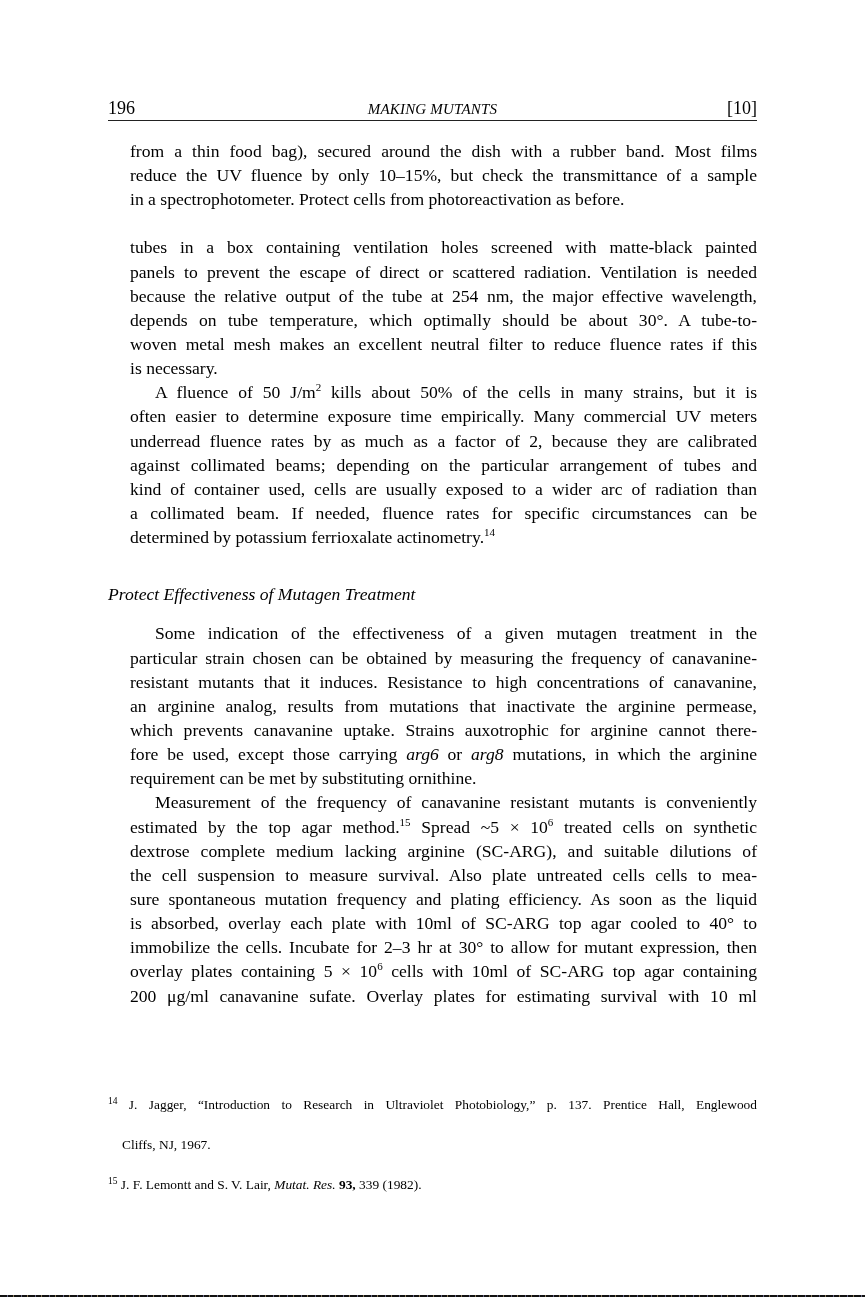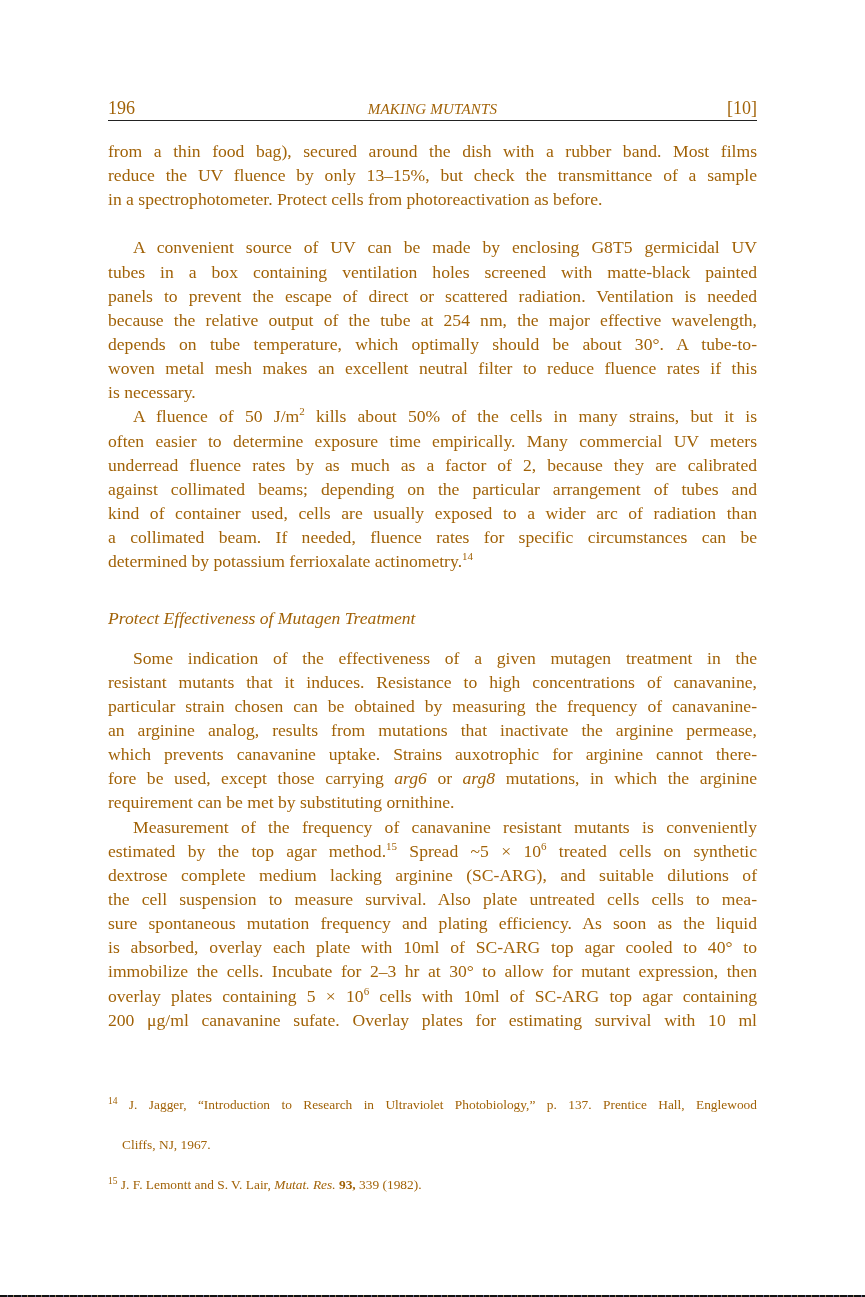--- a/index.html
+++ b/index.html
@@ -1,30 +1,30 @@
 <!DOCTYPE html>
 <html><head>
 <meta charset="utf-8">
 <style>
   html, body { margin: 0; padding: 0; background: #ffffff; }
   body { width: 865px; height: 1297px; position: relative; overflow: hidden; }
   .page {
     position: absolute; left: 0; top: 0; width: 746px; height: 1297px;
-    font-family: "Liberation Serif", "DejaVu Serif", serif; color: #a16207;
+    font-family: "Liberation Serif", "DejaVu Serif", serif; color: #000000;
   }
   .running-head {
     position: absolute; left: 108px; top: 97px; width: 649px; height: 22px;
     font-size: 18px; line-height: 22px;
   }
   .running-head .folio { position: absolute; left: 0; top: 0; }
   .running-head .title { position: absolute; left: 0; width: 100%; text-align: center; top: 1px; font-size: 15px; letter-spacing: 0.2px; font-style: italic; }
   .running-head .chapter { position: absolute; right: 0; top: 0; }
   .head-rule { position: absolute; left: 108px; top: 120px; width: 649px; height: 0; border-top: 1.4px solid #222; }
   .body { position: absolute; left: 108px; top: 139px; width: 649px; font-size: 17.6px; }
-  .line { height: 24.15px; line-height: 24.15px; white-space: nowrap; text-align: justify; text-align-last: justify; }
+  .line { height: 24.15px; line-height: 24.15px; white-space: nowrap; text-align: justify; text-align-last: justify; margin-left: 22px; }
   .line.last { text-align-last: left; }
   .line.indent { padding-left: 25px; }
   .gap { height: 24px; }
   .gap-sm { height: 9px; }
   .heading { font-style: italic; height: 24.15px; line-height: 24.15px; white-space: nowrap; }
   sup { font-size: 11px; line-height: 0; vertical-align: 7px; }
   i { font-style: italic; }
   .footnotes { position: absolute; left: 108px; top: 1074px; width: 649px; font-size: 13.4px; }
   .fn-line { height: 19px; line-height: 19px; white-space: nowrap; text-align: justify; text-align-last: justify; margin-top: 21px; }
   .fn-line.last { text-align-last: left; }
@@ -44,28 +44,27 @@
     <span class="folio">196</span>
     <span class="title">MAKING MUTANTS</span>
     <span class="chapter">[10]</span>
   </div>
   <div class="head-rule"></div>
 
   <div class="body">
 
     <div>
       <div class="line">from a thin food bag), secured around the dish with a rubber band. Most films</div>
-      <div class="line">reduce the UV fluence by only 13–15%, but check the transmittance of a sample</div>
+      <div class="line">reduce the UV fluence by only 10–15%, but check the transmittance of a sample</div>
       <div class="line last">in a spectrophotometer. Protect cells from photoreactivation as before.</div>
     </div>
 
     <div class="gap"></div>
 
     <div>
-      <div class="line indent">A convenient source of UV can be made by enclosing G8T5 germicidal UV</div>
       <div class="line">tubes in a box containing ventilation holes screened with matte-black painted</div>
       <div class="line">panels to prevent the escape of direct or scattered radiation. Ventilation is needed</div>
       <div class="line">because the relative output of the tube at 254 nm, the major effective wavelength,</div>
       <div class="line">depends on tube temperature, which optimally should be about 30°. A tube-to-</div>
       <div class="line">woven metal mesh makes an excellent neutral filter to reduce fluence rates if this</div>
       <div class="line last">is necessary.</div>
     </div>
 
     <div>
       <div class="line indent"><span>A fluence of 50 J/m</span><sup>2</sup><span> kills about 50% of the cells in many strains, but it is</span></div>
@@ -80,22 +79,22 @@
     <div class="gap"></div>
     <div class="gap-sm"></div>
 
     <div class="heading">Protect Effectiveness of Mutagen Treatment</div>
 
     <div class="gap-sm"></div>
     <div style="height:6px"></div>
 
     <div>
       <div class="line indent">Some indication of the effectiveness of a given mutagen treatment in the</div>
+      <div class="line">particular strain chosen can be obtained by measuring the frequency of canavanine-</div>
       <div class="line">resistant mutants that it induces. Resistance to high concentrations of canavanine,</div>
-      <div class="line">particular strain chosen can be obtained by measuring the frequency of canavanine-</div>
       <div class="line">an arginine analog, results from mutations that inactivate the arginine permease,</div>
       <div class="line">which prevents canavanine uptake. Strains auxotrophic for arginine cannot there-</div>
       <div class="line"><span>fore be used, except those carrying </span><i>arg6</i><span> or </span><i>arg8</i><span> mutations, in which the arginine</span></div>
       <div class="line last">requirement can be met by substituting ornithine.</div>
     </div>
 
     <div>
       <div class="line indent">Measurement of the frequency of canavanine resistant mutants is conveniently</div>
       <div class="line"><span>estimated by the top agar method.</span><sup>15</sup><span> Spread ~5 × 10</span><sup>6</sup><span> treated cells on synthetic</span></div>
       <div class="line">dextrose complete medium lacking arginine (SC-ARG), and suitable dilutions of</div>

